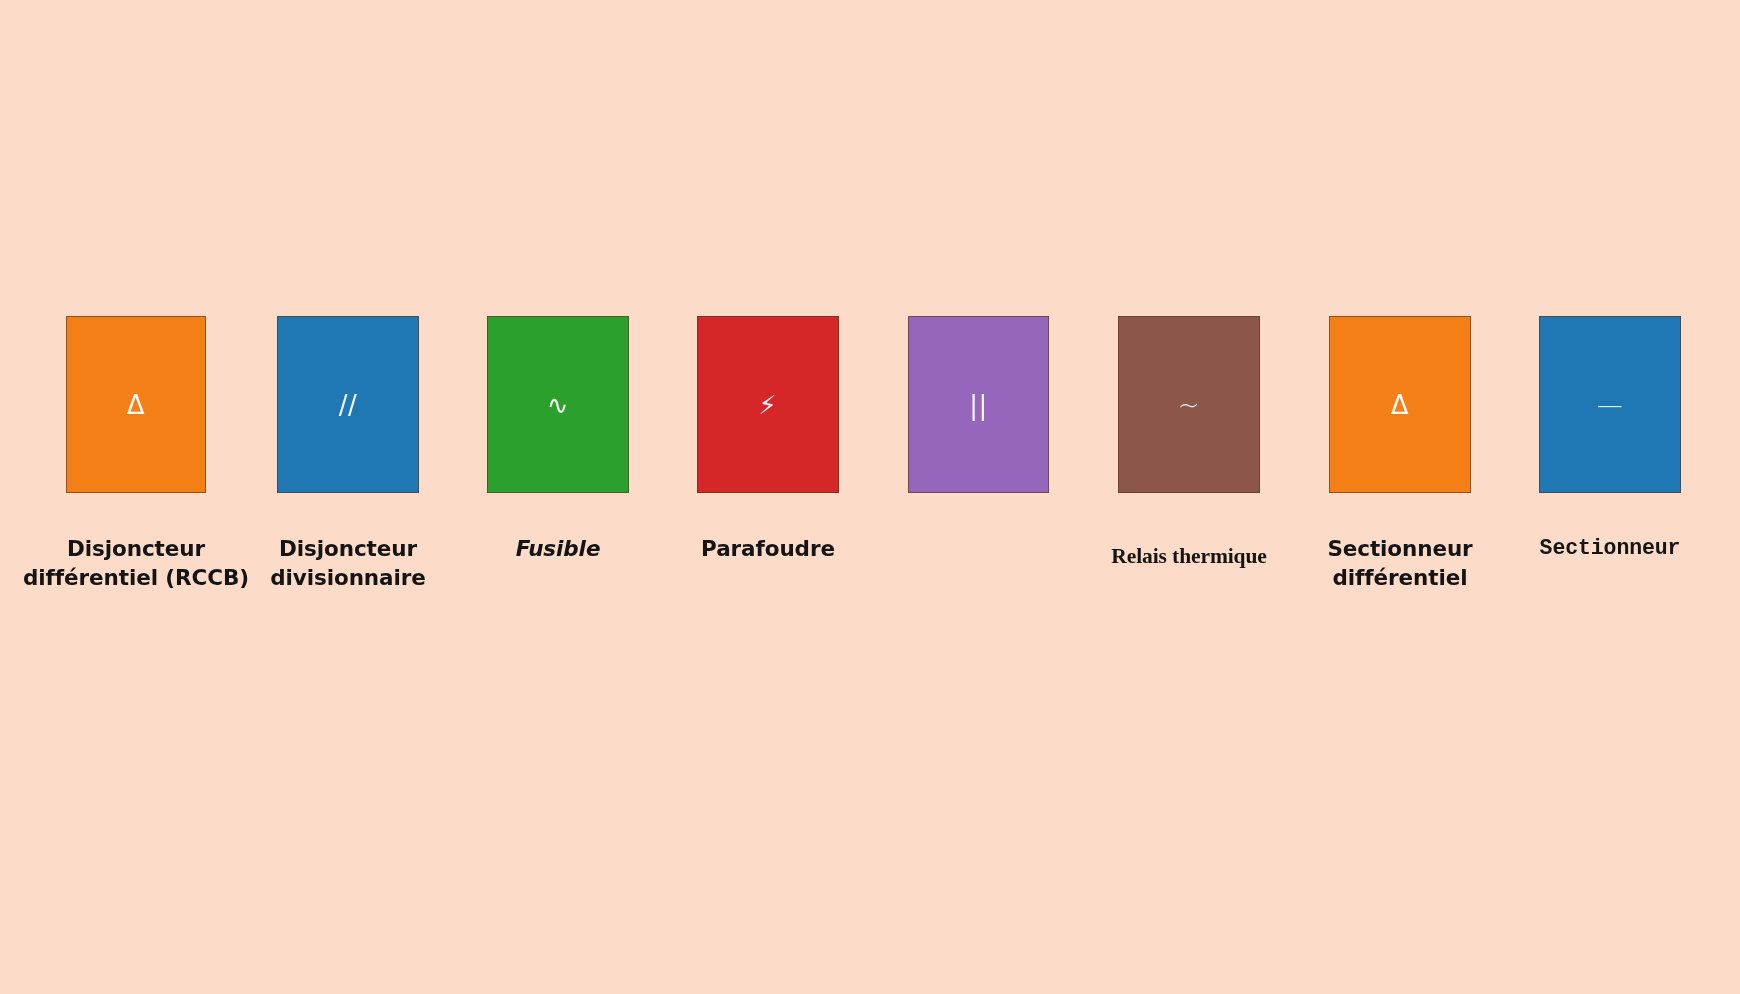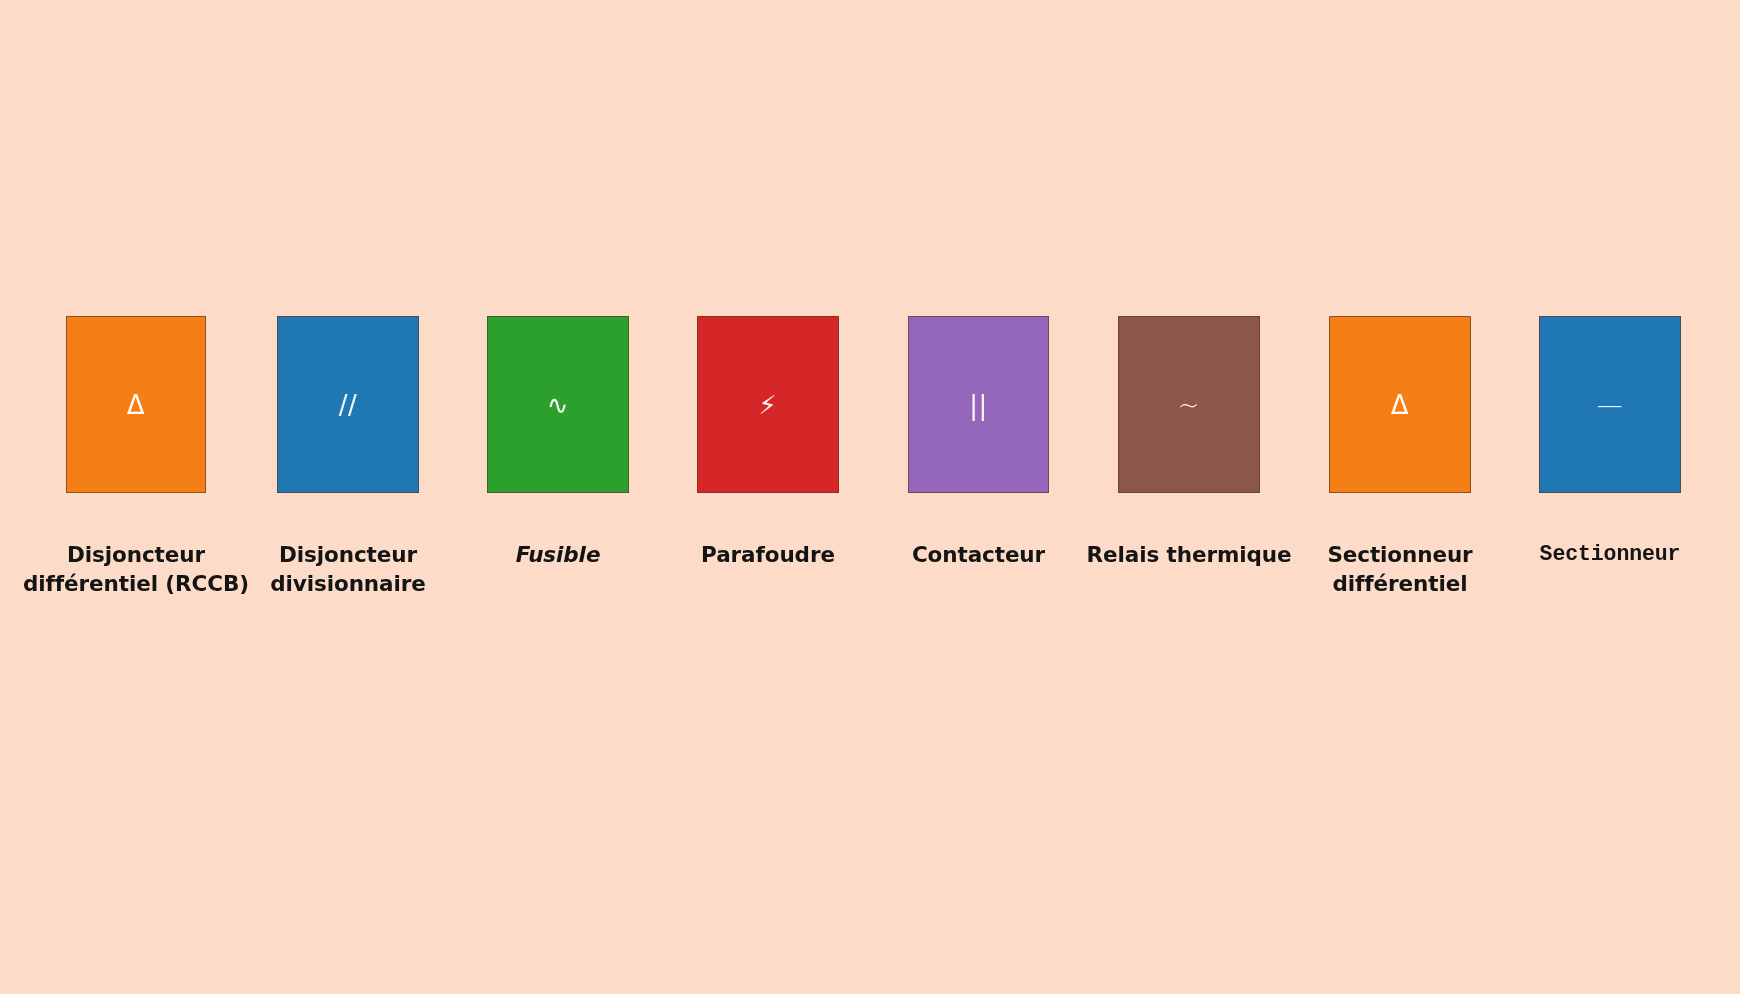--- a/index.html
+++ b/index.html
@@ -48,21 +48,21 @@
     line-height: 1;
     font-weight: 400;
     letter-spacing: 0.5px;
     opacity: 0.95;
     user-select: none;
   }
   .card-symbol.thin {
     font-weight: 300;
   }
   .card-label {
-    margin-top: 16px;
+    margin-top: 10px;
     position: absolute;
     left: 50%;
     transform: translateX(-50%);
     text-align: center;
     color: #141414;
     font-weight: 700;
     font-size: 21.5px;
     line-height: 29px;
     white-space: pre-line;
     letter-spacing: -0.1px;
@@ -98,27 +98,26 @@
       <div class="card-cell" style="left: 697px; width: 142px;">
         <div class="card-swatch" style="width: 142px; height: 177px; background: rgb(214, 39, 40);">
           <span class="card-symbol">⚡</span>
         </div>
         <div class="card-label" style="top: 208px; width: 262px;">Parafoudre</div>
       </div>
       <div class="card-cell" style="left: 908px; width: 141px;">
         <div class="card-swatch" style="width: 141px; height: 177px; background: rgb(148, 103, 189);">
           <span class="card-symbol">||</span>
         </div>
-        <div class="card-label" style="top: 208px; width: 261px;">Contacteur</div>
       </div>
       <div class="card-cell" style="left: 1118px; width: 142px;">
         <div class="card-swatch" style="width: 142px; height: 177px; background: rgb(140, 86, 75);">
           <span class="card-symbol thin">~</span>
         </div>
-        <div class="card-label" style="top: 208px; width: 262px;">Relais thermique</div>
+        <div class="card-label" style="top: 216px; width: 262px; font-family: Liberation Serif, serif;">Relais thermique</div>
       </div>
       <div class="card-cell" style="left: 1329px; width: 142px;">
         <div class="card-swatch" style="width: 142px; height: 177px; background: rgb(245, 127, 23);">
           <span class="card-symbol">Δ</span>
         </div>
         <div class="card-label" style="top: 208px; width: 262px;">Sectionneur
 différentiel</div>
       </div>
       <div class="card-cell" style="left: 1539px; width: 142px;">
         <div class="card-swatch" style="width: 142px; height: 177px; background: rgb(31, 119, 180);">

